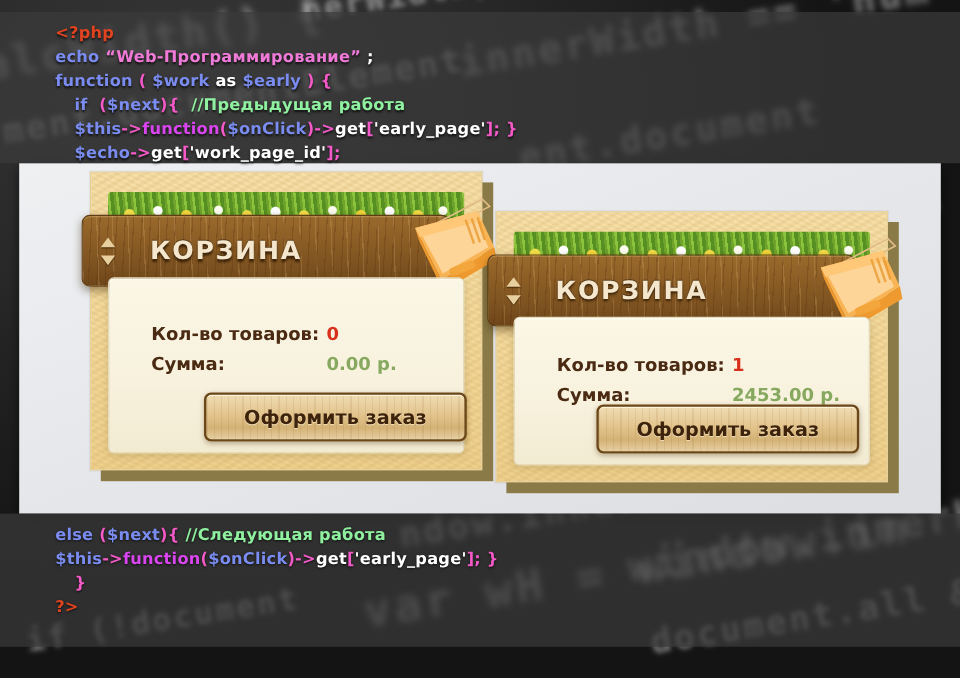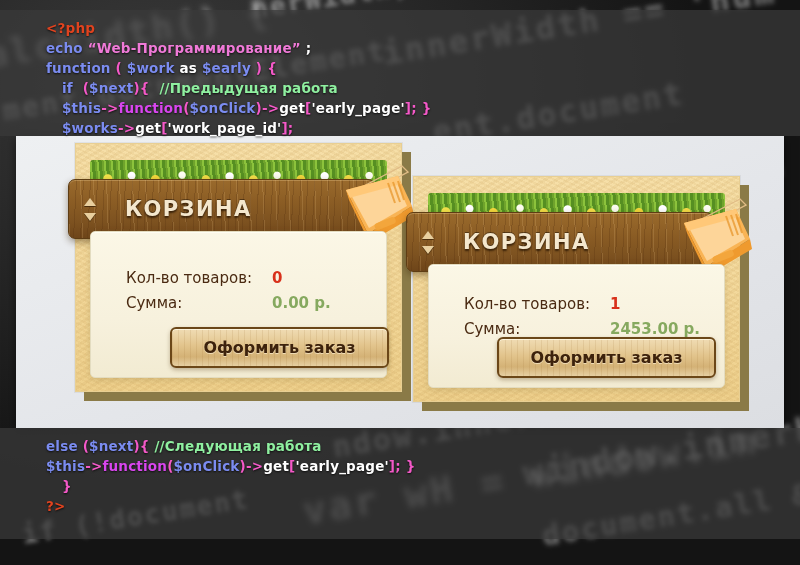--- a/index.html
+++ b/index.html
@@ -133,21 +133,21 @@
   .panel{
     position:absolute;
     background:linear-gradient(180deg,#fbf7e6 0%,#f7f1dd 60%,#f2ebd2 100%);
     border:1px solid #e3dcc0;
     border-radius:5px;
     box-shadow:0 2px 6px rgba(120,100,50,.22), inset 0 1px 0 #fffdf3;
   }
   .rows{position:absolute;}
   .row{display:flex;align-items:baseline;margin-bottom:7px;}
   .row .lbl{
-    color:#4a2a12;font-weight:400;font-size:15px;width:146px;flex:none;
+    color:#4a2a12;font-weight:700;font-size:15px;width:146px;flex:none;
     font-family:"DejaVu Sans", sans-serif;
   }
   .row .val{font-weight:700;font-size:15px;font-family:"DejaVu Sans", sans-serif;}
   .val.count{color:#d8301a;}
   .val.total{color:#86a95f;text-align:center;}
 
   .order-btn{
     position:absolute;
     border:2px solid #6b4718;
     border-radius:6px;
@@ -272,20 +272,20 @@
 </div>
 
 <div class="order-btn" id="order-btn-2">Оформить заказ</div>
 
 <div class="codeband" id="code-top">
     <div class="ln"><span class="t-tag">&lt;?php</span></div>
     <div class="ln"><span class="t-kw">echo </span><span class="t-str">“Web-Программирование”</span><span class="t-pl"> ;</span></div>
     <div class="ln"><span class="t-kw">function </span><span class="t-br">(</span><span class="t-pl"> </span><span class="t-var">$work</span><span class="t-pl"> as </span><span class="t-var">$early</span><span class="t-br"> )</span><span class="t-br"> {</span></div>
     <div class="ln i1"><span class="t-kw">if </span><span class="t-br"> (</span><span class="t-var">$next</span><span class="t-br">)</span><span class="t-br">{</span><span class="t-pl">  </span><span class="t-cmt">//Предыдущая работа</span></div>
     <div class="ln i1"><span class="t-var">$this</span><span class="t-op">-&gt;</span><span class="t-fn">function</span><span class="t-br">(</span><span class="t-var">$onClick</span><span class="t-br">)</span><span class="t-op">-&gt;</span><span class="t-pl">get</span><span class="t-br">[</span><span class="t-pl">'early_page'</span><span class="t-br">];</span><span class="t-br"> }</span></div>
-    <div class="ln i1"><span class="t-var">$works</span><span class="t-op">-&gt;</span><span class="t-pl">get</span><span class="t-br">[</span><span class="t-pl">'work_page_id'</span><span class="t-br">];</span></div>
+    <div class="ln i1"><span class="t-var">$echo</span><span class="t-op">-&gt;</span><span class="t-pl">get</span><span class="t-br">[</span><span class="t-pl">'work_page_id'</span><span class="t-br">];</span></div>
   </div>
 <div class="codeband" id="code-bottom">
     <div class="ln"><span class="t-kw">else </span><span class="t-br">(</span><span class="t-var">$next</span><span class="t-br">)</span><span class="t-br">{</span><span class="t-pl"> </span><span class="t-cmt">//Следующая работа</span></div>
     <div class="ln"><span class="t-var">$this</span><span class="t-op">-&gt;</span><span class="t-fn">function</span><span class="t-br">(</span><span class="t-var">$onClick</span><span class="t-br">)</span><span class="t-op">-&gt;</span><span class="t-pl">get</span><span class="t-br">[</span><span class="t-pl">'early_page'</span><span class="t-br">];</span><span class="t-br"> }</span></div>
     <div class="ln i1"><span class="t-br">}</span></div>
     <div class="ln"><span class="t-tag">?&gt;</span></div>
   </div>
 
 </body></html>

